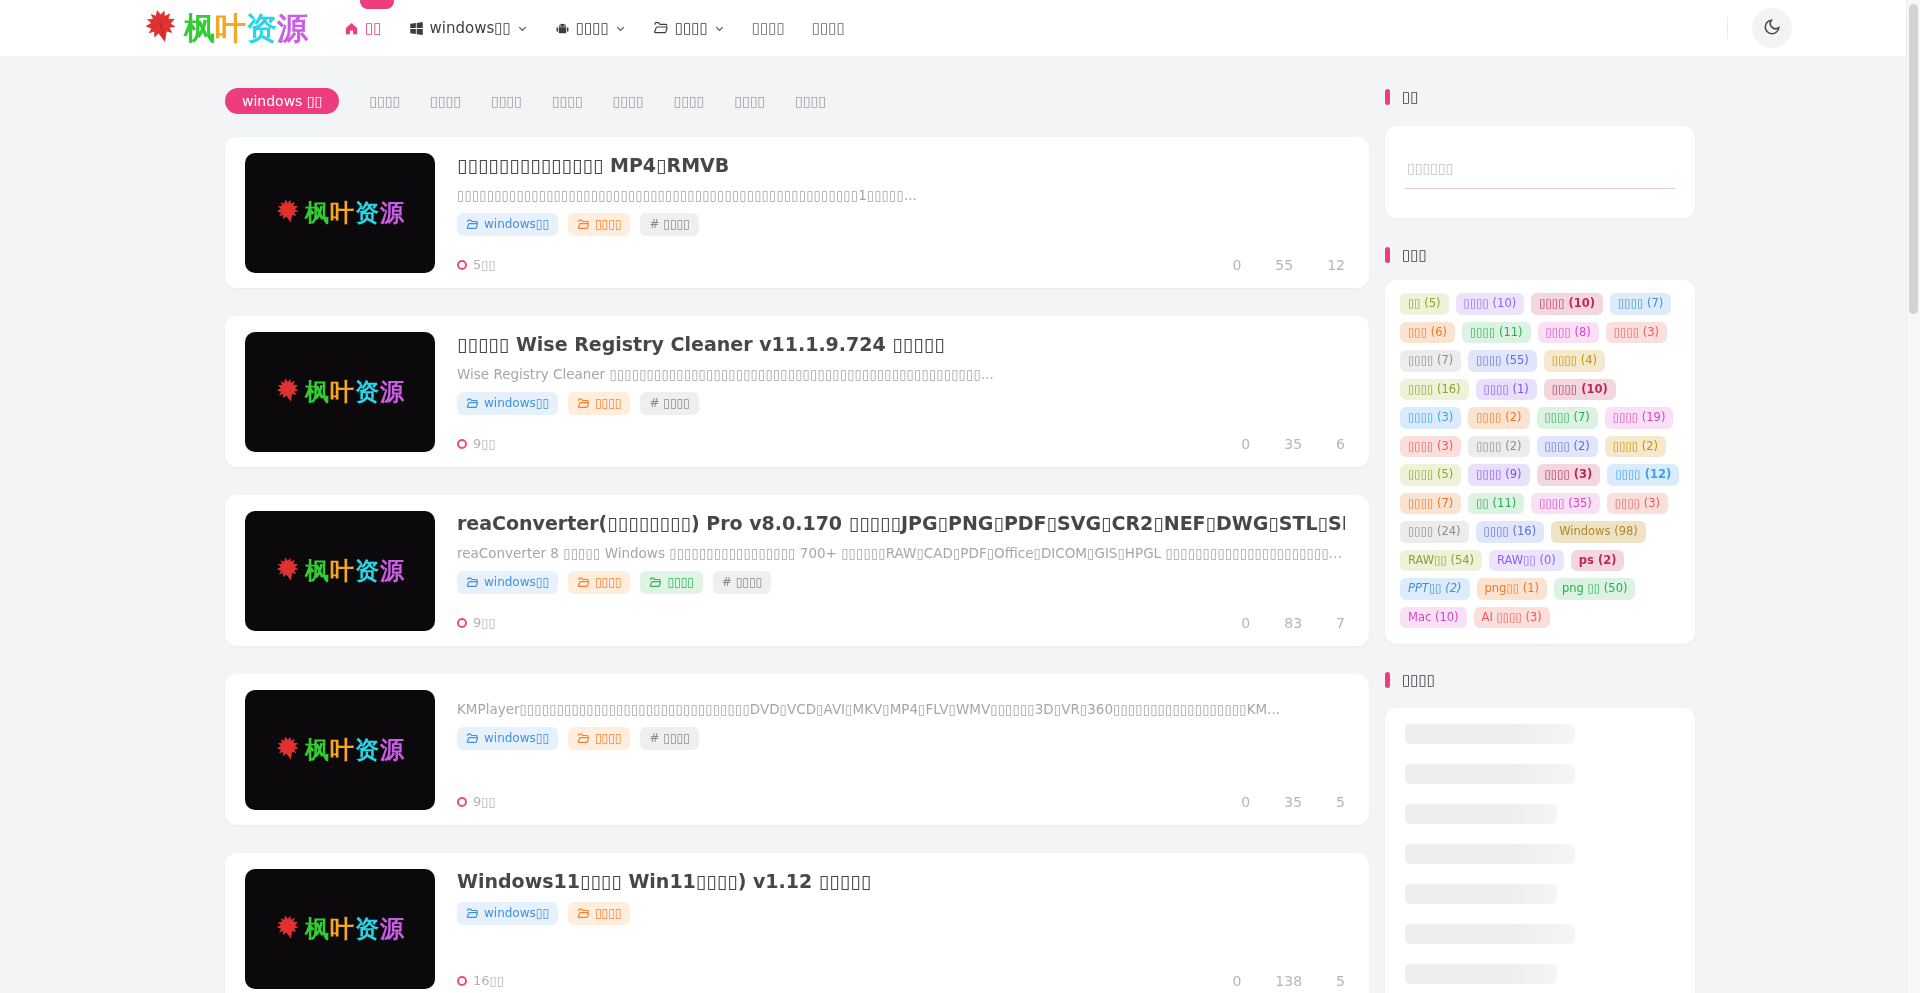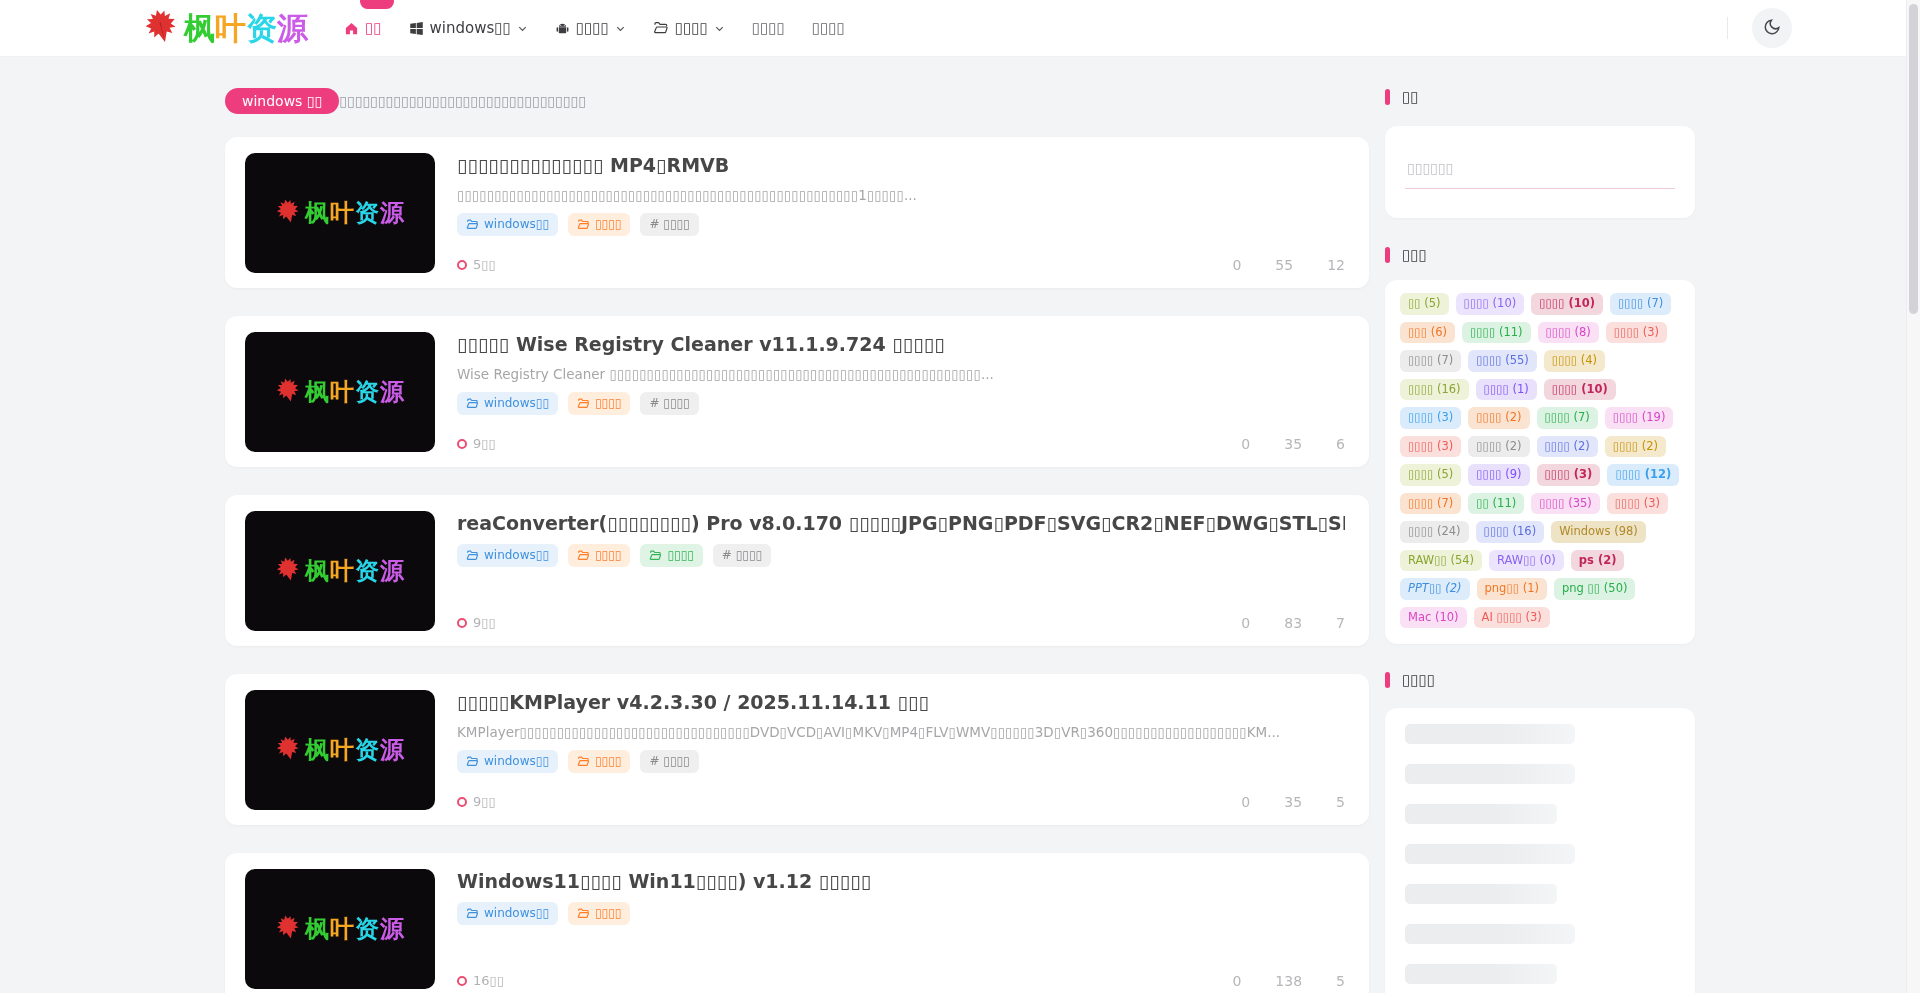--- a/index.html
+++ b/index.html
@@ -22,21 +22,21 @@
   .v-divider { width:1px; height:22px; background:#e9e9ec; }
   .theme-toggle { width:40px; height:40px; border-radius:50%; background:#f2f3f5; border:none;
     display:flex; align-items:center; justify-content:center; cursor:pointer; }
 
   
   .content { width:1470px; margin:0 auto; display:flex; }
   .main-col { width:1144px; }
   .sidebar { width:310px; margin-left:16px; }
 
   
-  .filter-bar { margin-top:30px; display:flex; align-items:center; height:28px; }
+  .filter-bar { margin-top:30px; display:flex; align-items:center; gap:30px; height:28px; }
   .chip { font-size:14px; color:#9b9ea4; background:none; border:none; padding:0; cursor:pointer;
     white-space:nowrap; font-family:inherit; }
   .chip.active { background:#ee3d7e; color:#fff; padding:5px 17px; border-radius:999px; }
 
   
   #post-list { margin-top:22px; }
   .post-card { height:151px; background:#fff; border-radius:12px; margin-bottom:28px;
     display:flex; align-items:center; padding:15px 24px 15px 20px;
     box-shadow:0 1px 3px rgba(0,0,0,.04); }
   .thumb { width:190px; height:120px; flex:0 0 190px; background:#0c090c; border-radius:10px;
@@ -276,20 +276,21 @@
         </article>
         <article class="post-card">
           <a class="thumb">
             <span><svg width="26" height="26" viewBox="0 0 24 24" style="transform:rotate(-14deg)">
                 <path fill="#e03131" d="M12 1l1.7 3.6 3-2-.6 3.6 3.9-.9-2 3.2 4 1.2-3.3 2.3 2.6 2.9-4-.4.9 3.9-3.4-1.9L12 23l-2.8-6.5-3.4 1.9.9-3.9-4 .4 2.6-2.9L2 9.7l4-1.2-2-3.2 3.9.9L7.3 2.6l3 2z"></path>
               </svg></span>
             <span class="logo-chars"><span style="color:#33cc33">枫</span><span style="color:#f5a623">叶</span><span style="color:#29d6e8">资</span><span style="color:#cb5ce8">源</span></span>
           </a>
           <div class="post-body">
             <h2 class="post-title">reaConverter(▯▯▯▯▯▯▯▯) Pro v8.0.170 ▯▯▯▯▯JPG▯PNG▯PDF▯SVG▯CR2▯NEF▯DWG▯STL▯SHP▯DICOM</h2>
+            <p class="post-excerpt">reaConverter 8 ▯▯▯▯▯ Windows ▯▯▯▯▯▯▯▯▯▯▯▯▯▯▯▯▯ 700+ ▯▯▯▯▯▯RAW▯CAD▯PDF▯Office▯DICOM▯GIS▯HPGL ▯▯▯▯▯▯▯▯▯▯▯▯▯▯▯▯▯▯▯▯▯▯...</p>
             <div class="badge-row">
               <a class="badge blue">
                 <span>
                   <svg width="13" height="13" viewBox="0 0 24 24" fill="none" stroke="#3e90dd" stroke-width="2.2">
                     <path d="M3 7V5.5A1.5 1.5 0 014.5 4h4l2 2.5H19A1.5 1.5 0 0120.5 8v1.5M3.5 19h14.2a1.5 1.5 0 001.4-1l2-6.2a1 1 0 00-1-1.3H6.3a1.5 1.5 0 00-1.4 1L2.5 17.7A1 1 0 003.5 19z"></path>
                   </svg>
                 </span>
                 <span>windows▯▯</span>
               </a>
               <a class="badge orange">
@@ -326,21 +327,20 @@
           </div>
         </article>
         <article class="post-card">
           <a class="thumb">
             <span><svg width="26" height="26" viewBox="0 0 24 24" style="transform:rotate(-14deg)">
                 <path fill="#e03131" d="M12 1l1.7 3.6 3-2-.6 3.6 3.9-.9-2 3.2 4 1.2-3.3 2.3 2.6 2.9-4-.4.9 3.9-3.4-1.9L12 23l-2.8-6.5-3.4 1.9.9-3.9-4 .4 2.6-2.9L2 9.7l4-1.2-2-3.2 3.9.9L7.3 2.6l3 2z"></path>
               </svg></span>
             <span class="logo-chars"><span style="color:#33cc33">枫</span><span style="color:#f5a623">叶</span><span style="color:#29d6e8">资</span><span style="color:#cb5ce8">源</span></span>
           </a>
           <div class="post-body">
-            <h2 class="post-title">▯▯▯▯▯KMPlayer v4.2.3.30 / 2025.11.14.11 ▯▯▯</h2>
             <p class="post-excerpt">KMPlayer▯▯▯▯▯▯▯▯▯▯▯▯▯▯▯▯▯▯▯▯▯▯▯▯▯▯▯▯▯▯▯DVD▯VCD▯AVI▯MKV▯MP4▯FLV▯WMV▯▯▯▯▯▯3D▯VR▯360▯▯▯▯▯▯▯▯▯▯▯▯▯▯▯▯▯▯KM...</p>
             <div class="badge-row">
               <a class="badge blue">
                 <span>
                   <svg width="13" height="13" viewBox="0 0 24 24" fill="none" stroke="#3e90dd" stroke-width="2.2">
                     <path d="M3 7V5.5A1.5 1.5 0 014.5 4h4l2 2.5H19A1.5 1.5 0 0120.5 8v1.5M3.5 19h14.2a1.5 1.5 0 001.4-1l2-6.2a1 1 0 00-1-1.3H6.3a1.5 1.5 0 00-1.4 1L2.5 17.7A1 1 0 003.5 19z"></path>
                   </svg>
                 </span>
                 <span>windows▯▯</span>
               </a>

